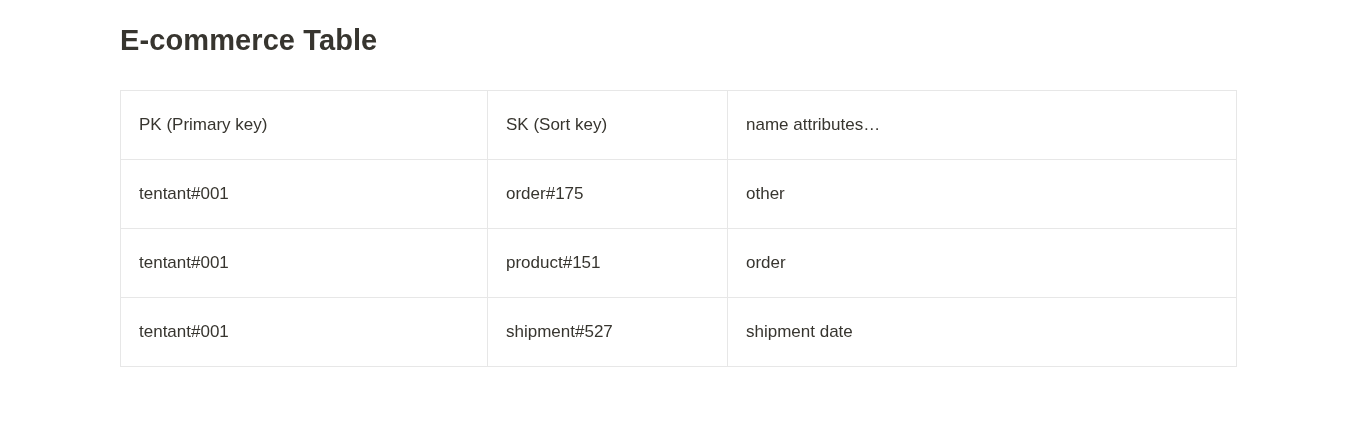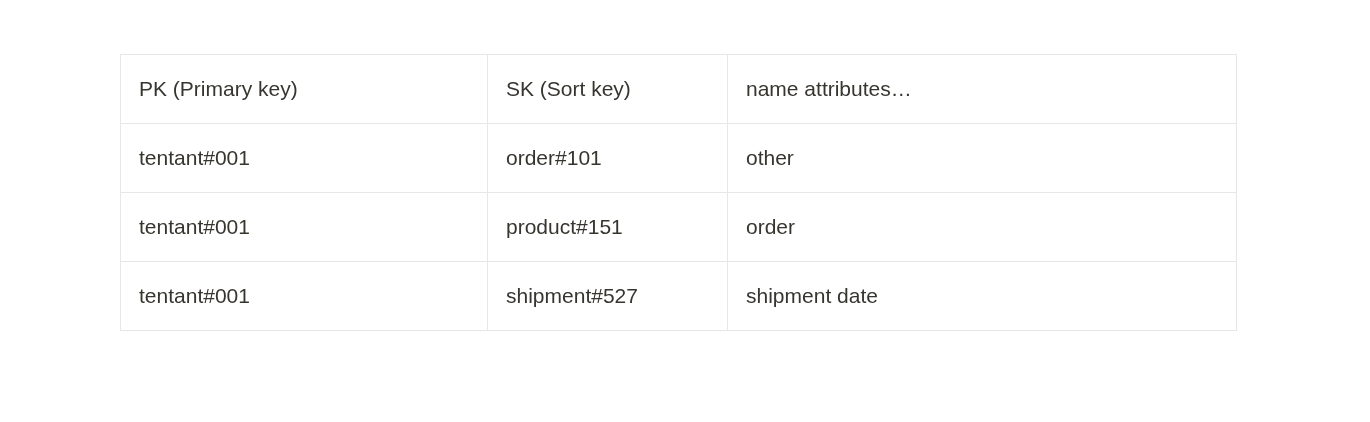--- a/index.html
+++ b/index.html
@@ -27,21 +27,21 @@
   }
 
   .table-wrap {
     margin-top: 32px;
   }
 
   table.data-table {
     border-collapse: collapse;
     width: 1116px;
     table-layout: fixed;
-    font-size: 21px;
+    font-size: 17px;
     color: #37352f;
   }
 
   table.data-table th,
   table.data-table td {
     border: 1px solid #e7e7e7;
     height: 69px;
     padding: 0 16px 0 18px;
     text-align: left;
     font-weight: 400;
@@ -52,39 +52,40 @@
 
   col.col-pk    { width: 367px; }
   col.col-sk    { width: 240px; }
   col.col-attrs { width: 509px; }
 </style>
 </head>
 <body>
 
 <div class="page">
 
+  <h1 class="page-title">E-commerce Table</h1>
 
   <div class="table-wrap">
     <table class="data-table">
       <colgroup>
         <col class="col-pk">
         <col class="col-sk">
         <col class="col-attrs">
       </colgroup>
       <thead>
         <tr>
           <th>PK (Primary key)</th>
           <th>SK (Sort key)</th>
           <th>name attributes…</th>
         </tr>
       </thead>
       <tbody id="table-body">
           <tr>
             <td>tentant#001</td>
-            <td>order#101</td>
+            <td>order#175</td>
             <td>other</td>
           </tr>
           <tr>
             <td>tentant#001</td>
             <td>product#151</td>
             <td>order</td>
           </tr>
           <tr>
             <td>tentant#001</td>
             <td>shipment#527</td>

